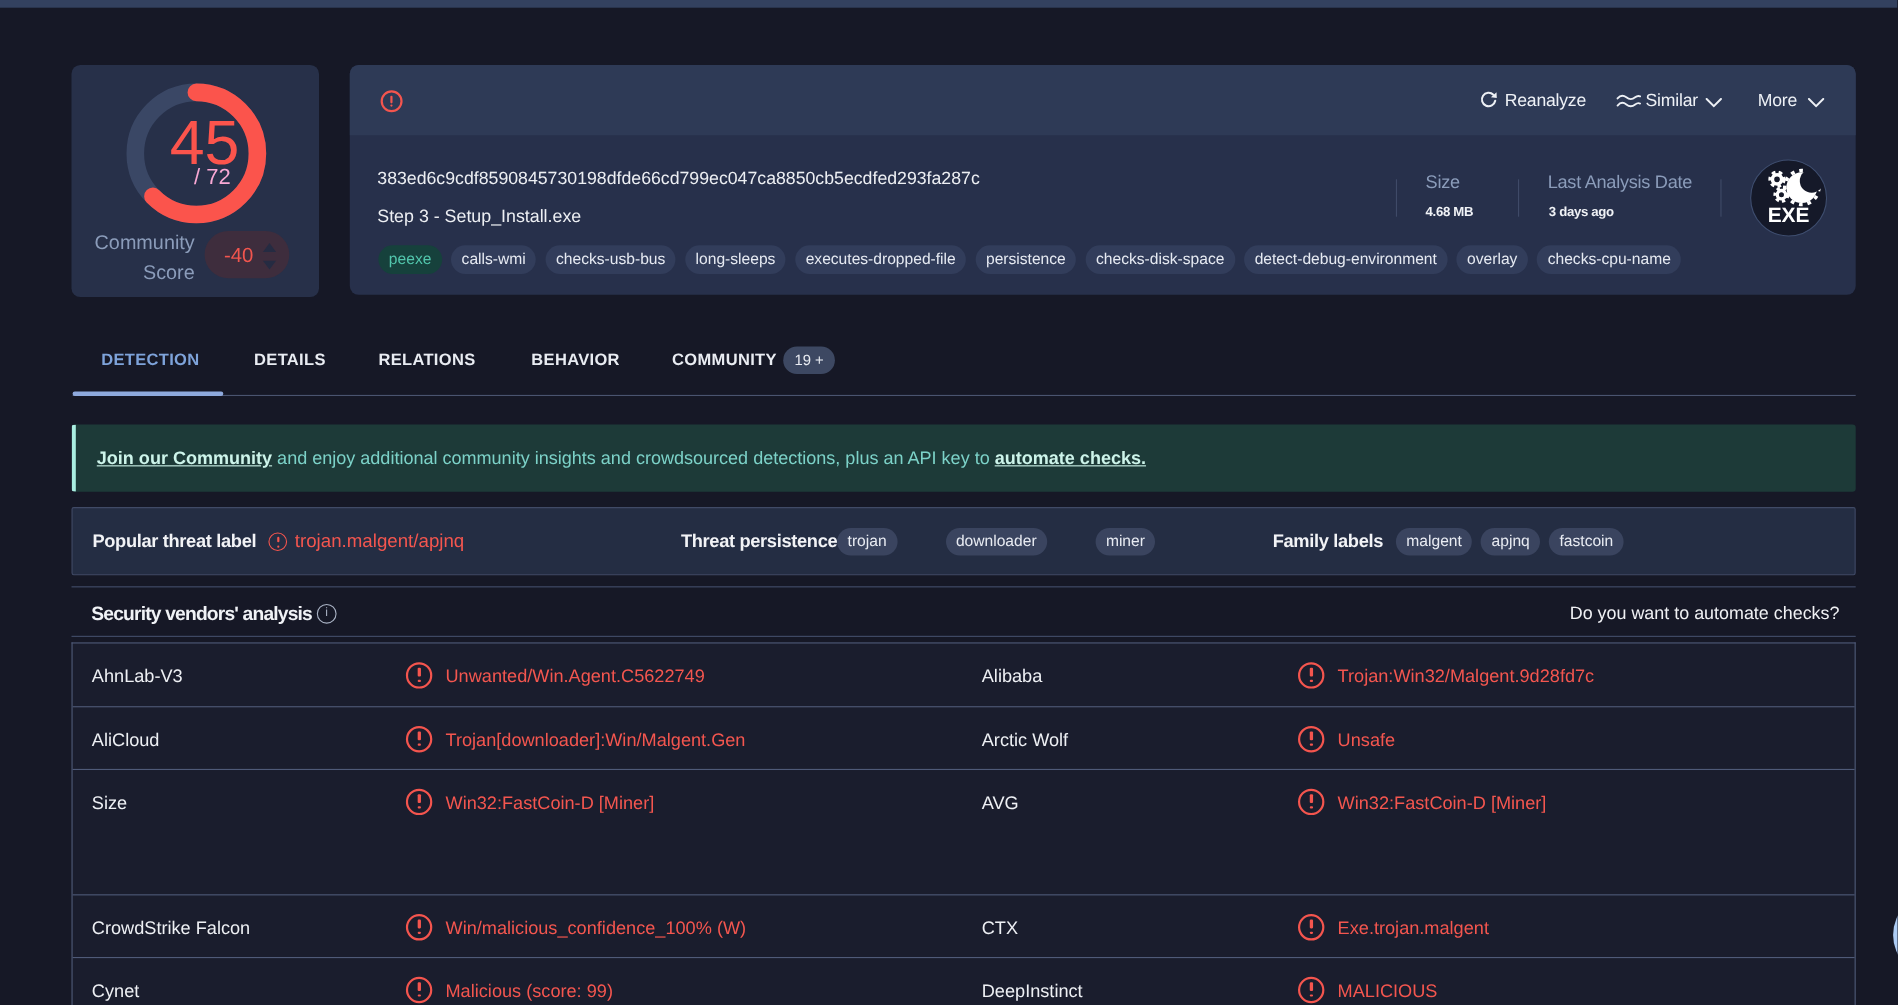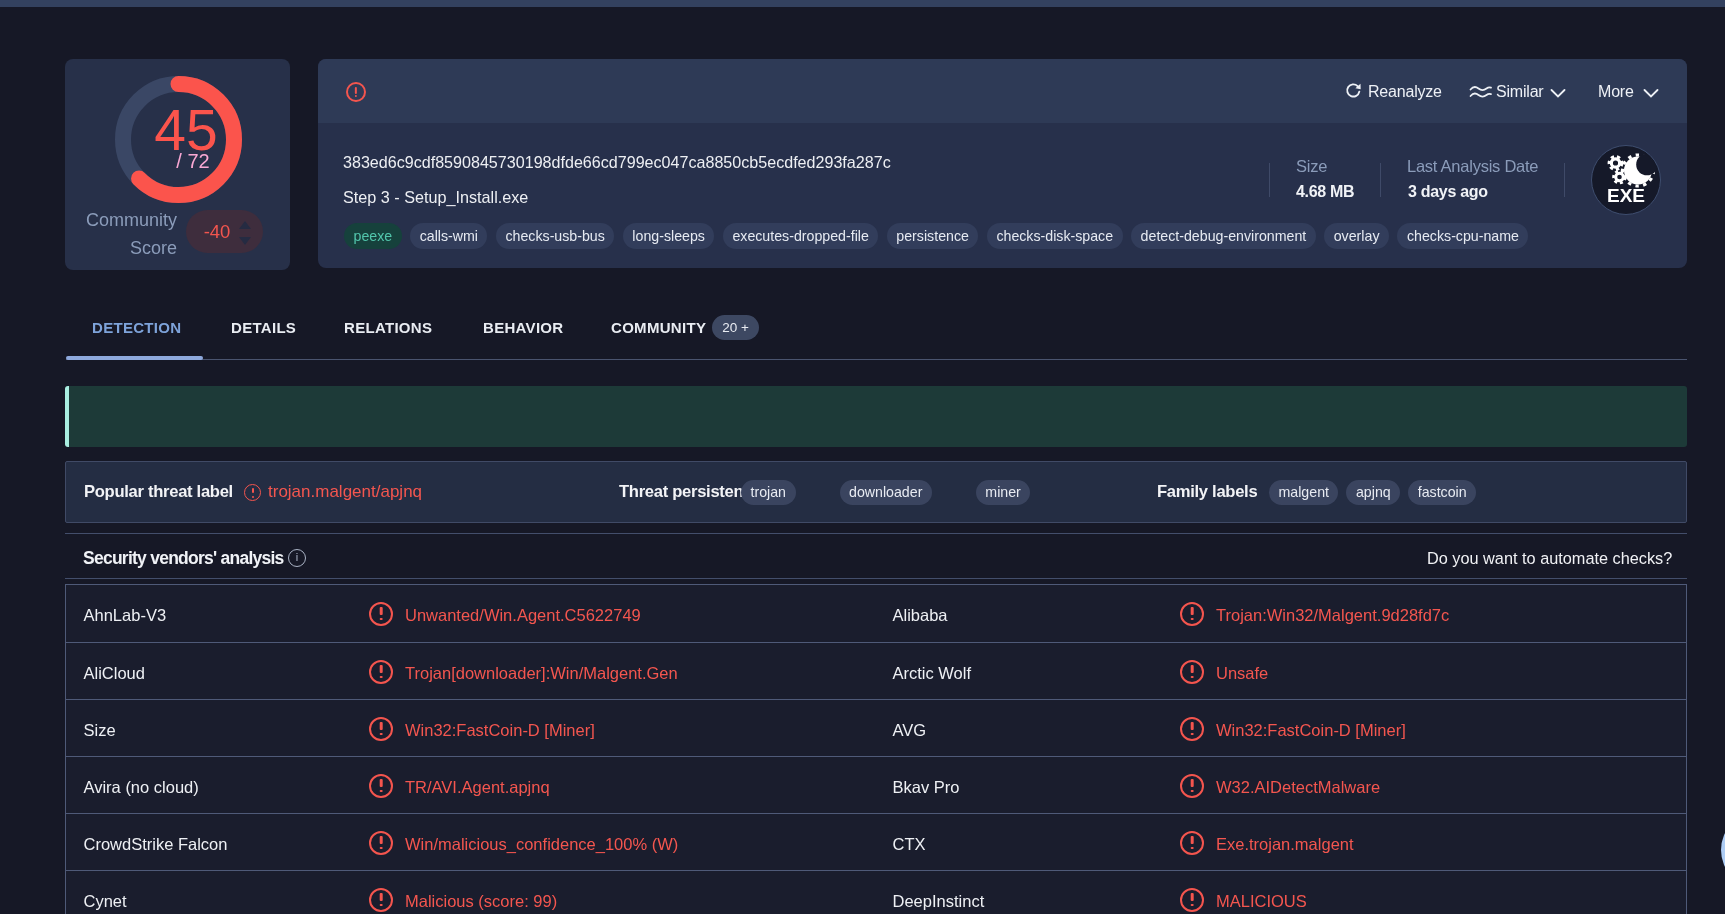--- a/index.html
+++ b/index.html
@@ -26,21 +26,21 @@
   .warnc::after { content:''; position:absolute; left:50%; transform:translateX(-50%); bottom:2.8px; width:2.3px; height:2.3px; background:#f4554e; border-radius:50%; }
   .bandtitle { left:379px; top:81px; height:22px; line-height:22px; font-size:16px; letter-spacing:-0.25px; font-weight:bold; color:#f4554e; }
   .btntext { color:#eef1f6; font-size:16px; letter-spacing:-0.2px; height:22px; line-height:22px; }
 
   .hash { left:343px; top:152px; height:20px; line-height:20px; font-size:16.1px; color:#edeff3; }
   .fname { left:343px; top:187px; height:20px; line-height:20px; font-size:16.2px; color:#edeff3; }
   .tags { left:344px; top:223px; height:26px; display:flex; gap:8.5px; }
   .tag { height:26px; line-height:26px; padding:0 9.5px; border-radius:13px; background:#323d5b; color:#e6eaf2; font-size:14.2px; }
   .tag.green { background:#16413c; color:#52c6ac; }
   .mlabel { font-size:16.5px; letter-spacing:-0.25px; color:#8b9cba; height:22px; line-height:22px; }
-  .mval { font-size:16px; letter-spacing:-0.3px; font-weight:bold; color:#f0f2f6; height:22px; line-height:22px; }
+  .mval { font-size:12px; letter-spacing:-0.3px; font-weight:bold; color:#f0f2f6; height:22px; line-height:22px; }
   .vdiv { width:1px; height:34px; background:#3f4a68; }
   .exe-circle { left:1591px; top:145px; width:70px; height:70px; border-radius:50%; background:#151929; border:1.5px solid #3e4d6e; }
 
   
   .tab { top:317px; height:21px; line-height:21px; font-size:15px; font-weight:bold; letter-spacing:0.3px; color:#e9ecf2; }
   .tab.active { color:#7ea3da; }
   .tabline { left:66px; top:359px; width:1621px; height:1px; background:#4a546f; }
   .tabul { left:66px; top:356px; width:137px; height:3.5px; background:#8ea9dd; border-radius:2px; }
   .tabpill { left:712px; top:315px; width:47px; height:25px; border-radius:13px; background:#3d4862; color:#e9ecf2; font-size:13.5px; text-align:center; line-height:25px; }
 
@@ -159,32 +159,33 @@
       <circle cx="56" cy="19.5" r="10.8" fill="#151929"></circle>
     </g>
     <text x="35" y="57" text-anchor="middle" font-family="Liberation Sans, sans-serif" font-size="19" font-weight="bold" fill="#ffffff">EXE</text>
   </svg>
 
   <div class="abs tab active" style="left:92px;">DETECTION</div>
   <div class="abs tab" style="left:231px;">DETAILS</div>
   <div class="abs tab" style="left:344px;">RELATIONS</div>
   <div class="abs tab" style="left:483px;">BEHAVIOR</div>
   <div class="abs tab" style="left:611px;">COMMUNITY</div>
-  <div class="abs tabpill">20 +</div>
+  <div class="abs tabpill">19 +</div>
   <div class="abs tabline"></div>
   <div class="abs tabul"></div>
 
   <div class="abs banner"></div>
+  <div class="abs bannertext"><b>Join our Community</b> and enjoy additional community insights and crowdsourced detections, plus an API key to <b>automate checks.</b></div>
 
   <div class="abs threat"></div>
   <div class="abs bold17" style="left:84px; top:481px;">Popular threat label</div>
   <div class="abs warns" style="left:244px; top:484px;"></div>
   <div class="abs red17" style="left:268px; top:481px;">trojan.malgent/apjnq</div>
   <div class="abs bold17" style="left:619px; top:481px;">Threat persistence</div>
-  <div class="abs pillrow" style="left:741px; top:480px;gap:44px;">
+  <div class="abs pillrow" style="left:761px; top:480px;gap:44px;">
     <div class="pill">trojan</div>
       <div class="pill">downloader</div>
       <div class="pill">miner</div>
   </div>
   <div class="abs bold17" style="left:1157px; top:481px;">Family labels</div>
   <div class="abs pillrow" style="left:1269px; top:480px;">
     <div class="pill">malgent</div>
       <div class="pill">apjnq</div>
       <div class="pill">fastcoin</div>
   </div>
@@ -213,28 +214,20 @@
         <span class="vdet" style="left:1150px;">Unsafe</span>
     </div>
     <div class="vrow" style="top:114px;">
       <span class="vname">Size</span>
         <span class="vwarn" style="left:303px;"></span>
         <span class="vdet" style="left:339px;">Win32:FastCoin-D [Miner]</span>
       <span class="vname c2">AVG</span>
         <span class="vwarn" style="left:1114px;"></span>
         <span class="vdet" style="left:1150px;">Win32:FastCoin-D [Miner]</span>
     </div>
-    <div class="vrow" style="top:171px;">
-      <span class="vname">Avira (no cloud)</span>
-        <span class="vwarn" style="left:303px;"></span>
-        <span class="vdet" style="left:339px;">TR/AVI.Agent.apjnq</span>
-      <span class="vname c2">Bkav Pro</span>
-        <span class="vwarn" style="left:1114px;"></span>
-        <span class="vdet" style="left:1150px;">W32.AIDetectMalware</span>
-    </div>
     <div class="vrow" style="top:228px;">
       <span class="vname">CrowdStrike Falcon</span>
         <span class="vwarn" style="left:303px;"></span>
         <span class="vdet" style="left:339px;">Win/malicious_confidence_100% (W)</span>
       <span class="vname c2">CTX</span>
         <span class="vwarn" style="left:1114px;"></span>
         <span class="vdet" style="left:1150px;">Exe.trojan.malgent</span>
     </div>
     <div class="vrow" style="top:285px;">
       <span class="vname">Cynet</span>

